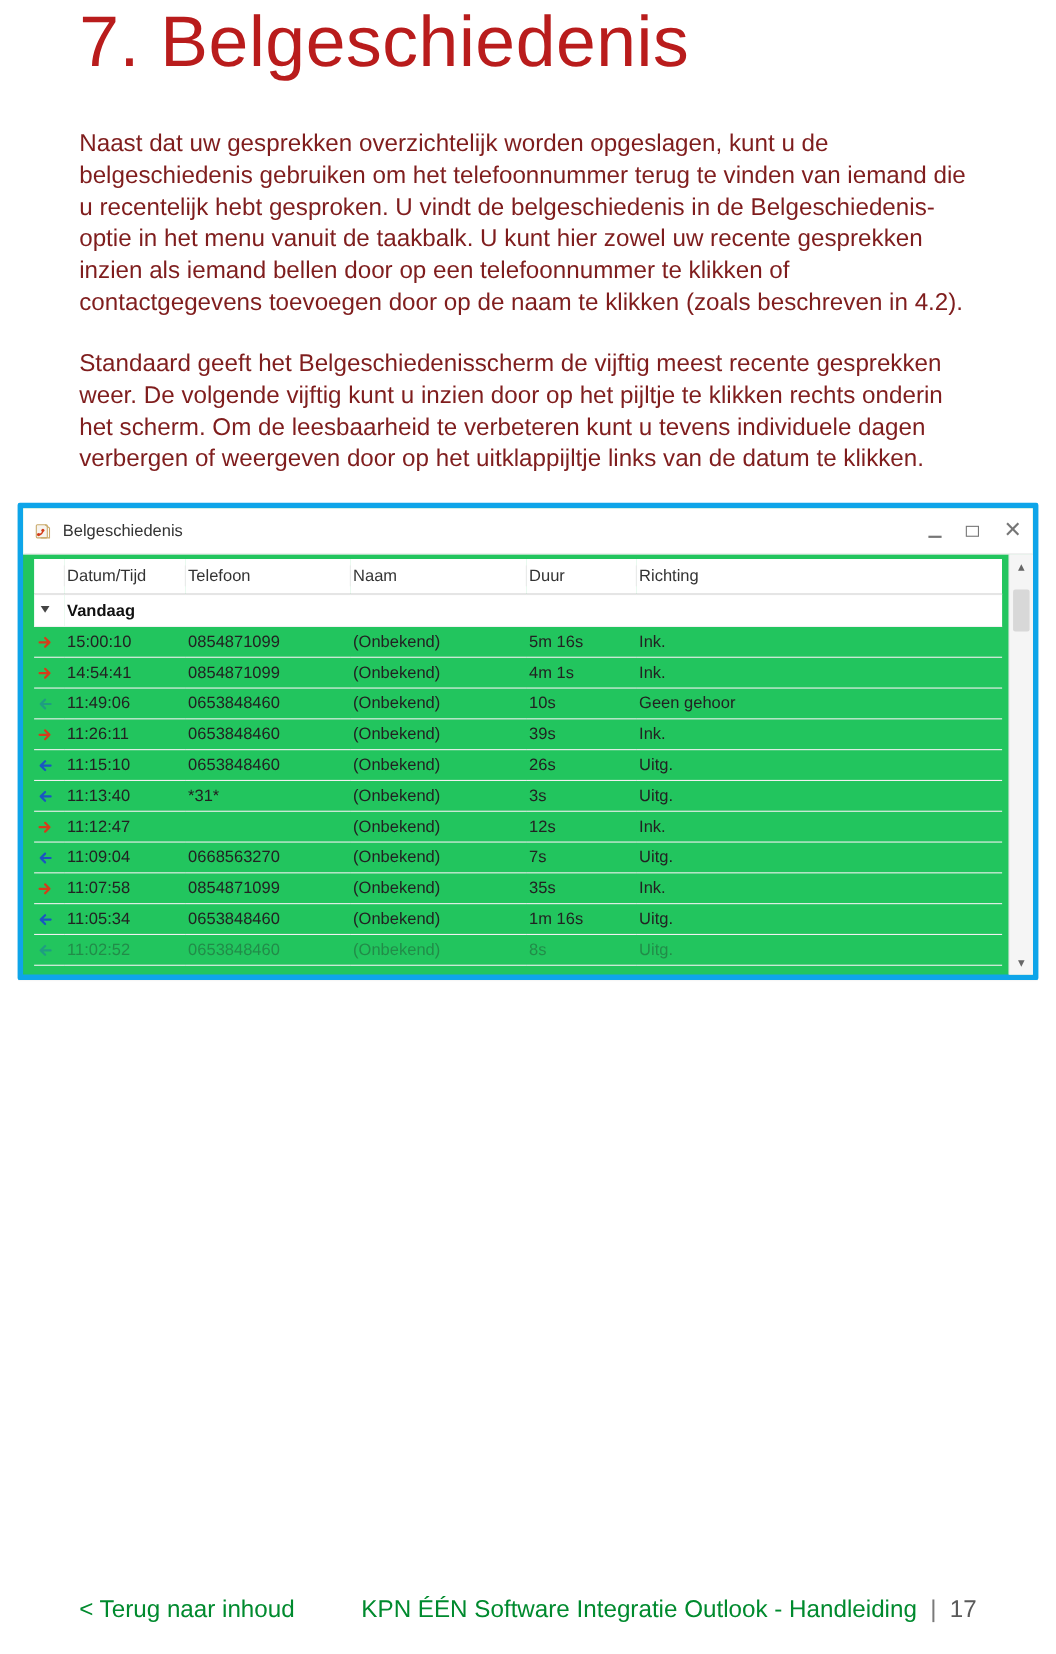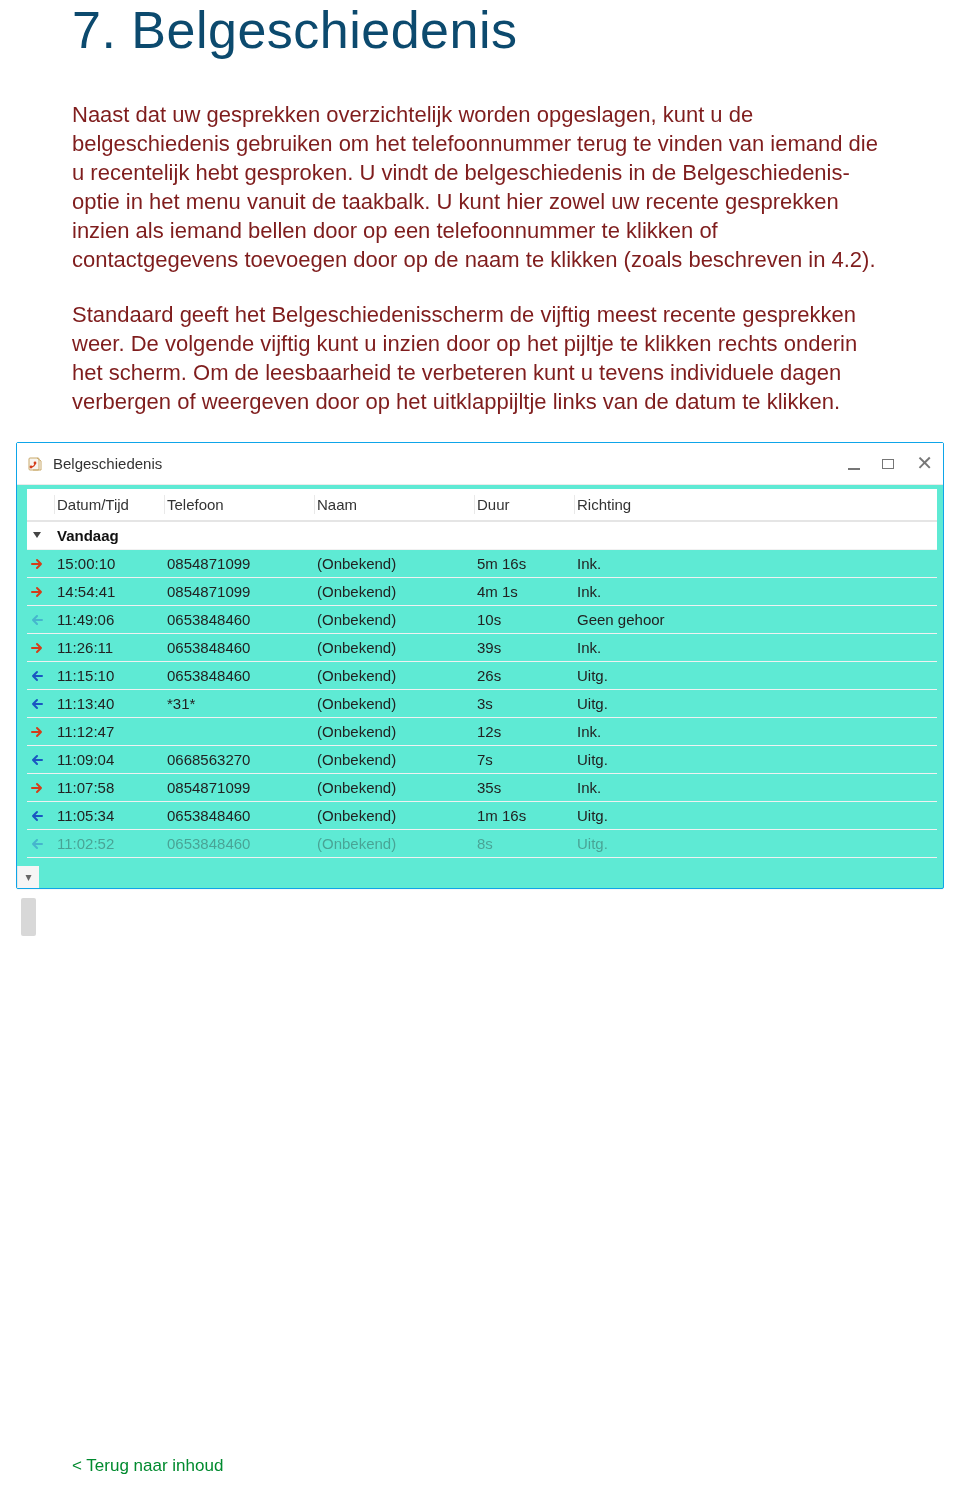--- a/index.html
+++ b/index.html
@@ -12,41 +12,41 @@
     position:relative;
     background:#fff;
   }
 
   .page {
     padding: 0 72px 40px 72px;
   }
 
   h1.page-title {
     font-weight:300;
-    font-size:52px;
-    color:#0c4a6e;
+    font-size:65px;
+    color:#b91c1c;
     margin:0 0 40px 0;
     letter-spacing:0.5px;
   }
 
   p.body-text {
     font-size:22px;
     line-height:1.32;
     color:#7f1d1d;
     margin:0 0 26px 0;
     font-weight:400;
   }
 
   
   .window {
     margin: 12px -56px 0 -56px;
     width: calc(100% + 112px);
-    border:1px solid #0ea5e9;
+    border:5px solid #0ea5e9;
     border-radius:2px;
-    background:#5eead4;
+    background:#22c55e;
     box-shadow: 0 1px 0 rgba(0,0,0,0.03);
     font-family: "Segoe UI", Tahoma, sans-serif;
     font-size:15px;
     color:#333;
   }
 
   .titlebar {
     display:flex;
     align-items:center;
     height:42px;
@@ -61,21 +61,21 @@
     align-items:center; justify-content:center;
   }
   .app-icon svg { display:block; }
   .titlebar .title { flex:1; font-size:15px; color:#333; }
   .win-controls { display:flex; gap:22px; align-items:center; opacity:.8; }
   .win-controls span { font-size:15px; color:#555; line-height:1; display:inline-block;}
   .win-controls .min { border-bottom:2px solid #555; width:12px; height:0; margin-top:10px;}
   .win-controls .max { width:12px; height:10px; border:1.5px solid #555;}
   .win-controls .close { font-size:20px; margin-top:-2px; }
 
-  .body-frame { display:flex;flex-direction:column; }
+  .body-frame { display:flex; }
   .grid-wrap { flex:1; padding:4px 6px 8px 10px; }
 
   table.call-grid {
     width:100%;
     border-collapse:collapse;
     font-size:15px;
     color:#222;
   }
   table.call-grid th {
     text-align:left;
@@ -140,21 +140,21 @@
 
   .ghost-arrow svg { opacity:0.35; }
 
   
   .footer {
     position:absolute;
     bottom:28px;
     left:72px; right:72px;
     display:flex;
     justify-content:space-between;
-    font-size:17px;
+    font-size:22px;
   }
   .footer .back-link { color:#008a2e; }
   .footer .doc-title { color:#008a2e; }
   .footer .sep { color:#7a7a7a; margin:0 6px; }
   .footer .pagenum { color:#5a5a5a; }
 
   .expand-tri {
     width:16px; height:16px;
     display:inline-flex;align-items:center;justify-content:center;
   }
@@ -366,13 +366,18 @@
             <div class="thumb"></div>
           </div>
         <div class="btn down">▾</div>
       </div>
     </div>
   </div>
 </div>
 
 <div class="footer">
   <span class="back-link">&lt; Terug naar inhoud</span>
+  <span>
+    <span class="doc-title">KPN ÉÉN Software Integratie Outlook - Handleiding</span>
+    <span class="sep">|</span>
+    <span class="pagenum">17</span>
+  </span>
 </div>
 
 </body></html>

